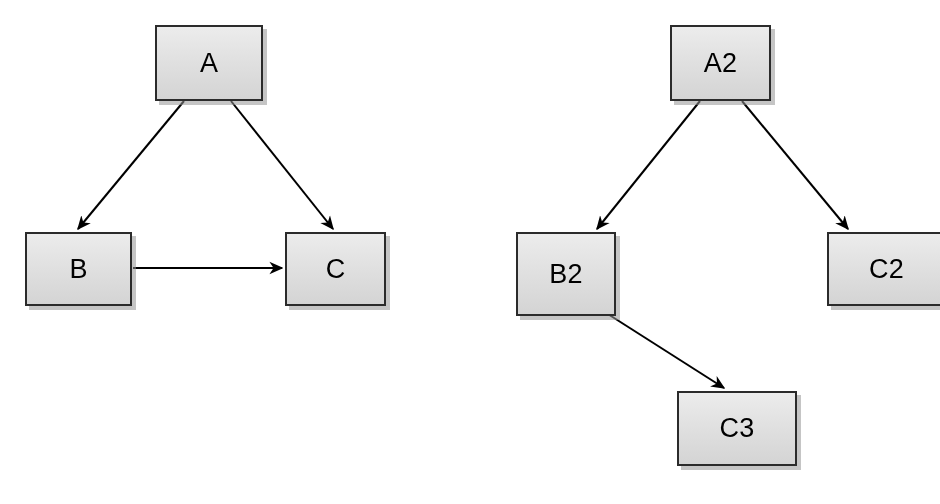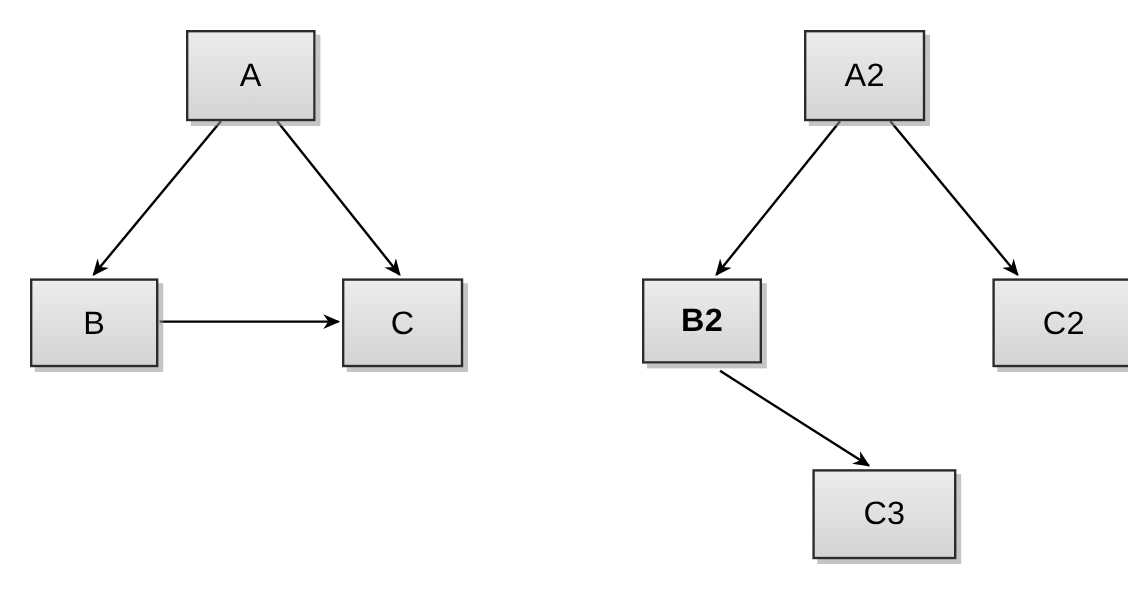--- a/index.html
+++ b/index.html
@@ -75,21 +75,21 @@
       </div>
       <div class="node" style="left: 25px; top: 232px; width: 107px; height: 74px;">
         <span class="node-label">B</span>
       </div>
       <div class="node" style="left: 285px; top: 232px; width: 101px; height: 74px;">
         <span class="node-label">C</span>
       </div>
       <div class="node" style="left: 670px; top: 25px; width: 101px; height: 76px;">
         <span class="node-label">A2</span>
       </div>
-      <div class="node" style="left: 535px; top: 232px; width: 100px; height: 71px; font-weight: bold;">
+      <div class="node" style="left: 516px; top: 232px; width: 100px; height: 84px;">
         <span class="node-label">B2</span>
       </div>
       <div class="node" style="left: 799px; top: 232px; width: 119px; height: 74px; margin-left: 28px;">
         <span class="node-label">C2</span>
       </div>
       <div class="node" style="left: 677px; top: 391px; width: 120px; height: 75px;">
         <span class="node-label">C3</span>
       </div>
     </div>
 

